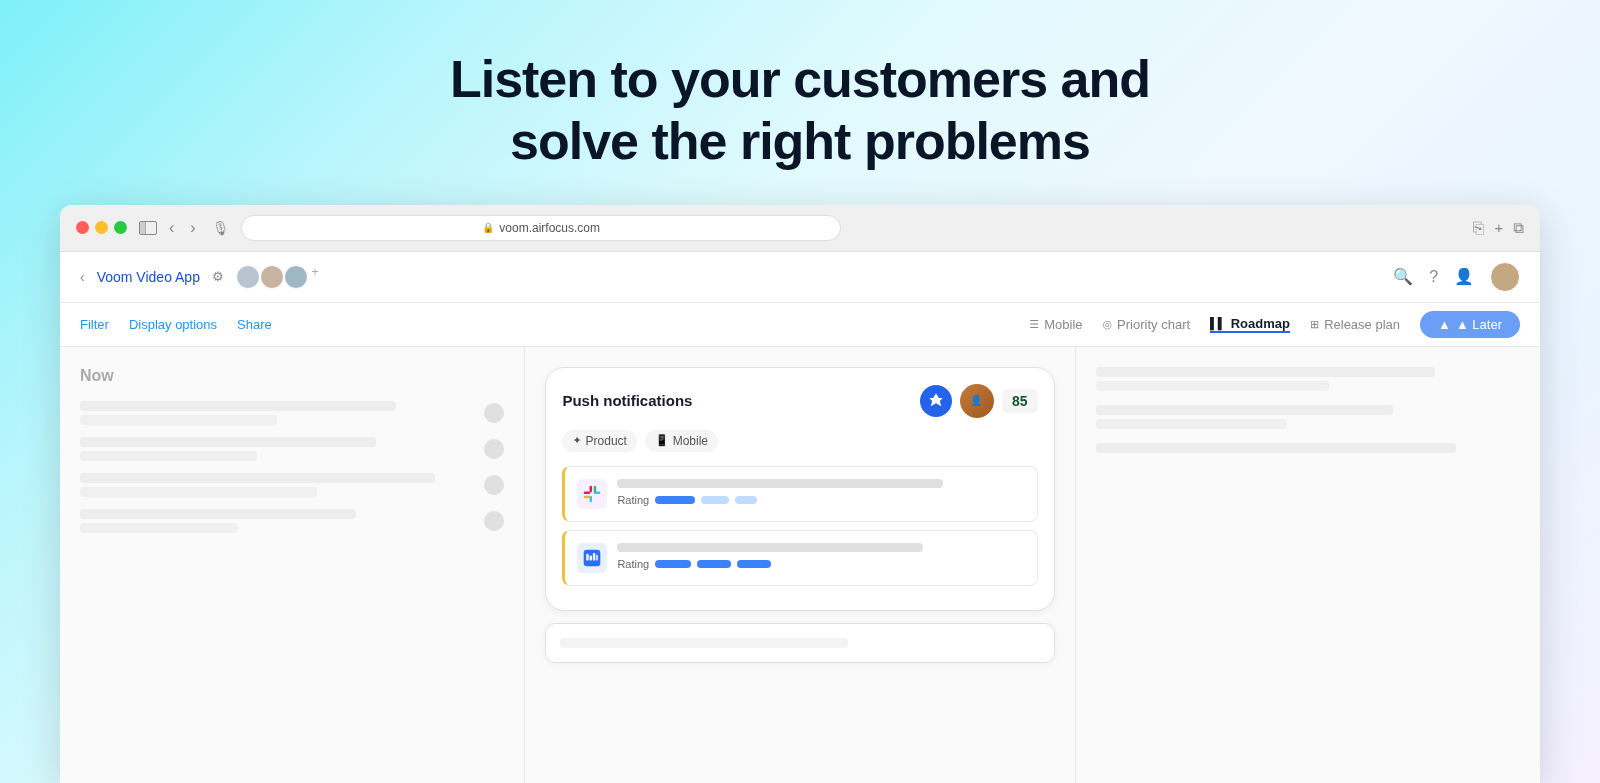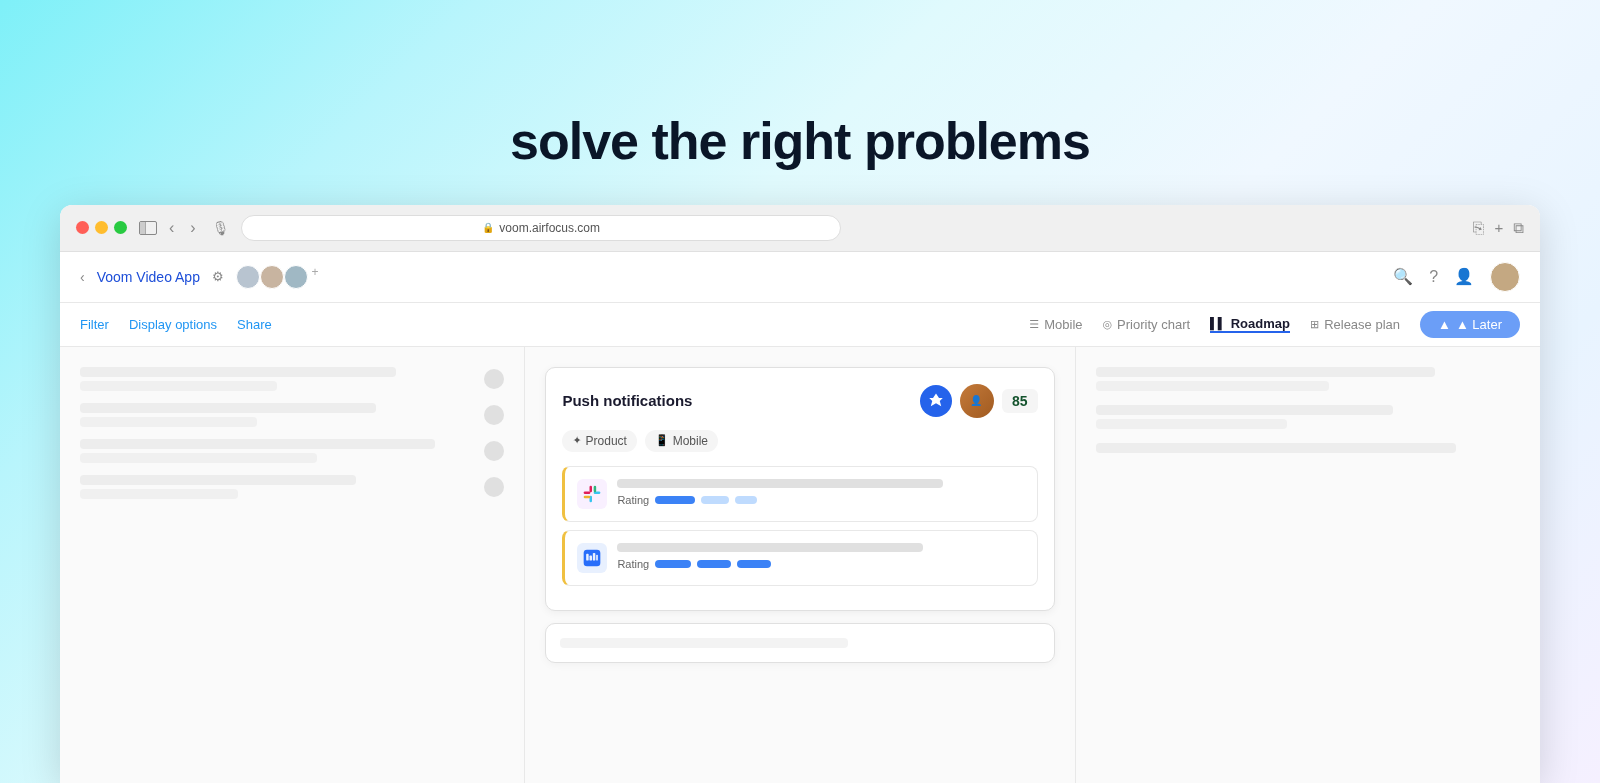--- a/index.html
+++ b/index.html
@@ -297,21 +297,21 @@
 
     
     .next-column {
       flex: 1.2;
       padding: 20px;
       border-right: 1px solid #e8e8e8;
     }
 
     .feature-card {
       background: white;
-      border-radius: 10px;
+      border-radius: 19px;
       border: 1px solid #e0e0e0;
       padding: 16px;
       box-shadow: 0 2px 8px rgba(0,0,0,0.05);
       margin-bottom: 12px;
     }
 
     .feature-card-header {
       display: flex;
       align-items: center;
       margin-bottom: 12px;
@@ -451,21 +451,21 @@
       border: 1px solid #e0e0e0;
       padding: 14px;
       box-shadow: 0 2px 8px rgba(0,0,0,0.04);
     }
   </style>
 </head>
 <body>
 
 <div class="hero-section">
   <h1 class="hero-title">
-    <br>
+    <span>Listen to your customers and</span><br>
     <span>solve the right problems</span>
   </h1>
 </div>
 
 <div class="browser-window">
 
   <div class="browser-chrome">
     <div class="traffic-lights">
       <div class="traffic-light tl-red"></div>
       <div class="traffic-light tl-yellow"></div>
@@ -535,20 +535,21 @@
       <button class="apply-btn">
         <span>▲</span>
         <span>▲ Later</span>
       </button>
     </div>
   </div>
 
   <div class="roadmap-content">
 
     <div class="roadmap-column">
+      <div class="column-header">Now</div>
       <div>
         <div class="now-item-row">
           <div class="now-item-content">
             <div class="blurred-line" style="width:80%;opacity:0.5;"></div>
             <div class="blurred-line" style="width:50%;opacity:0.4;"></div>
           </div>
           <div class="blurred-dot"></div>
         </div>
         <div class="now-item-row">
           <div class="now-item-content">

